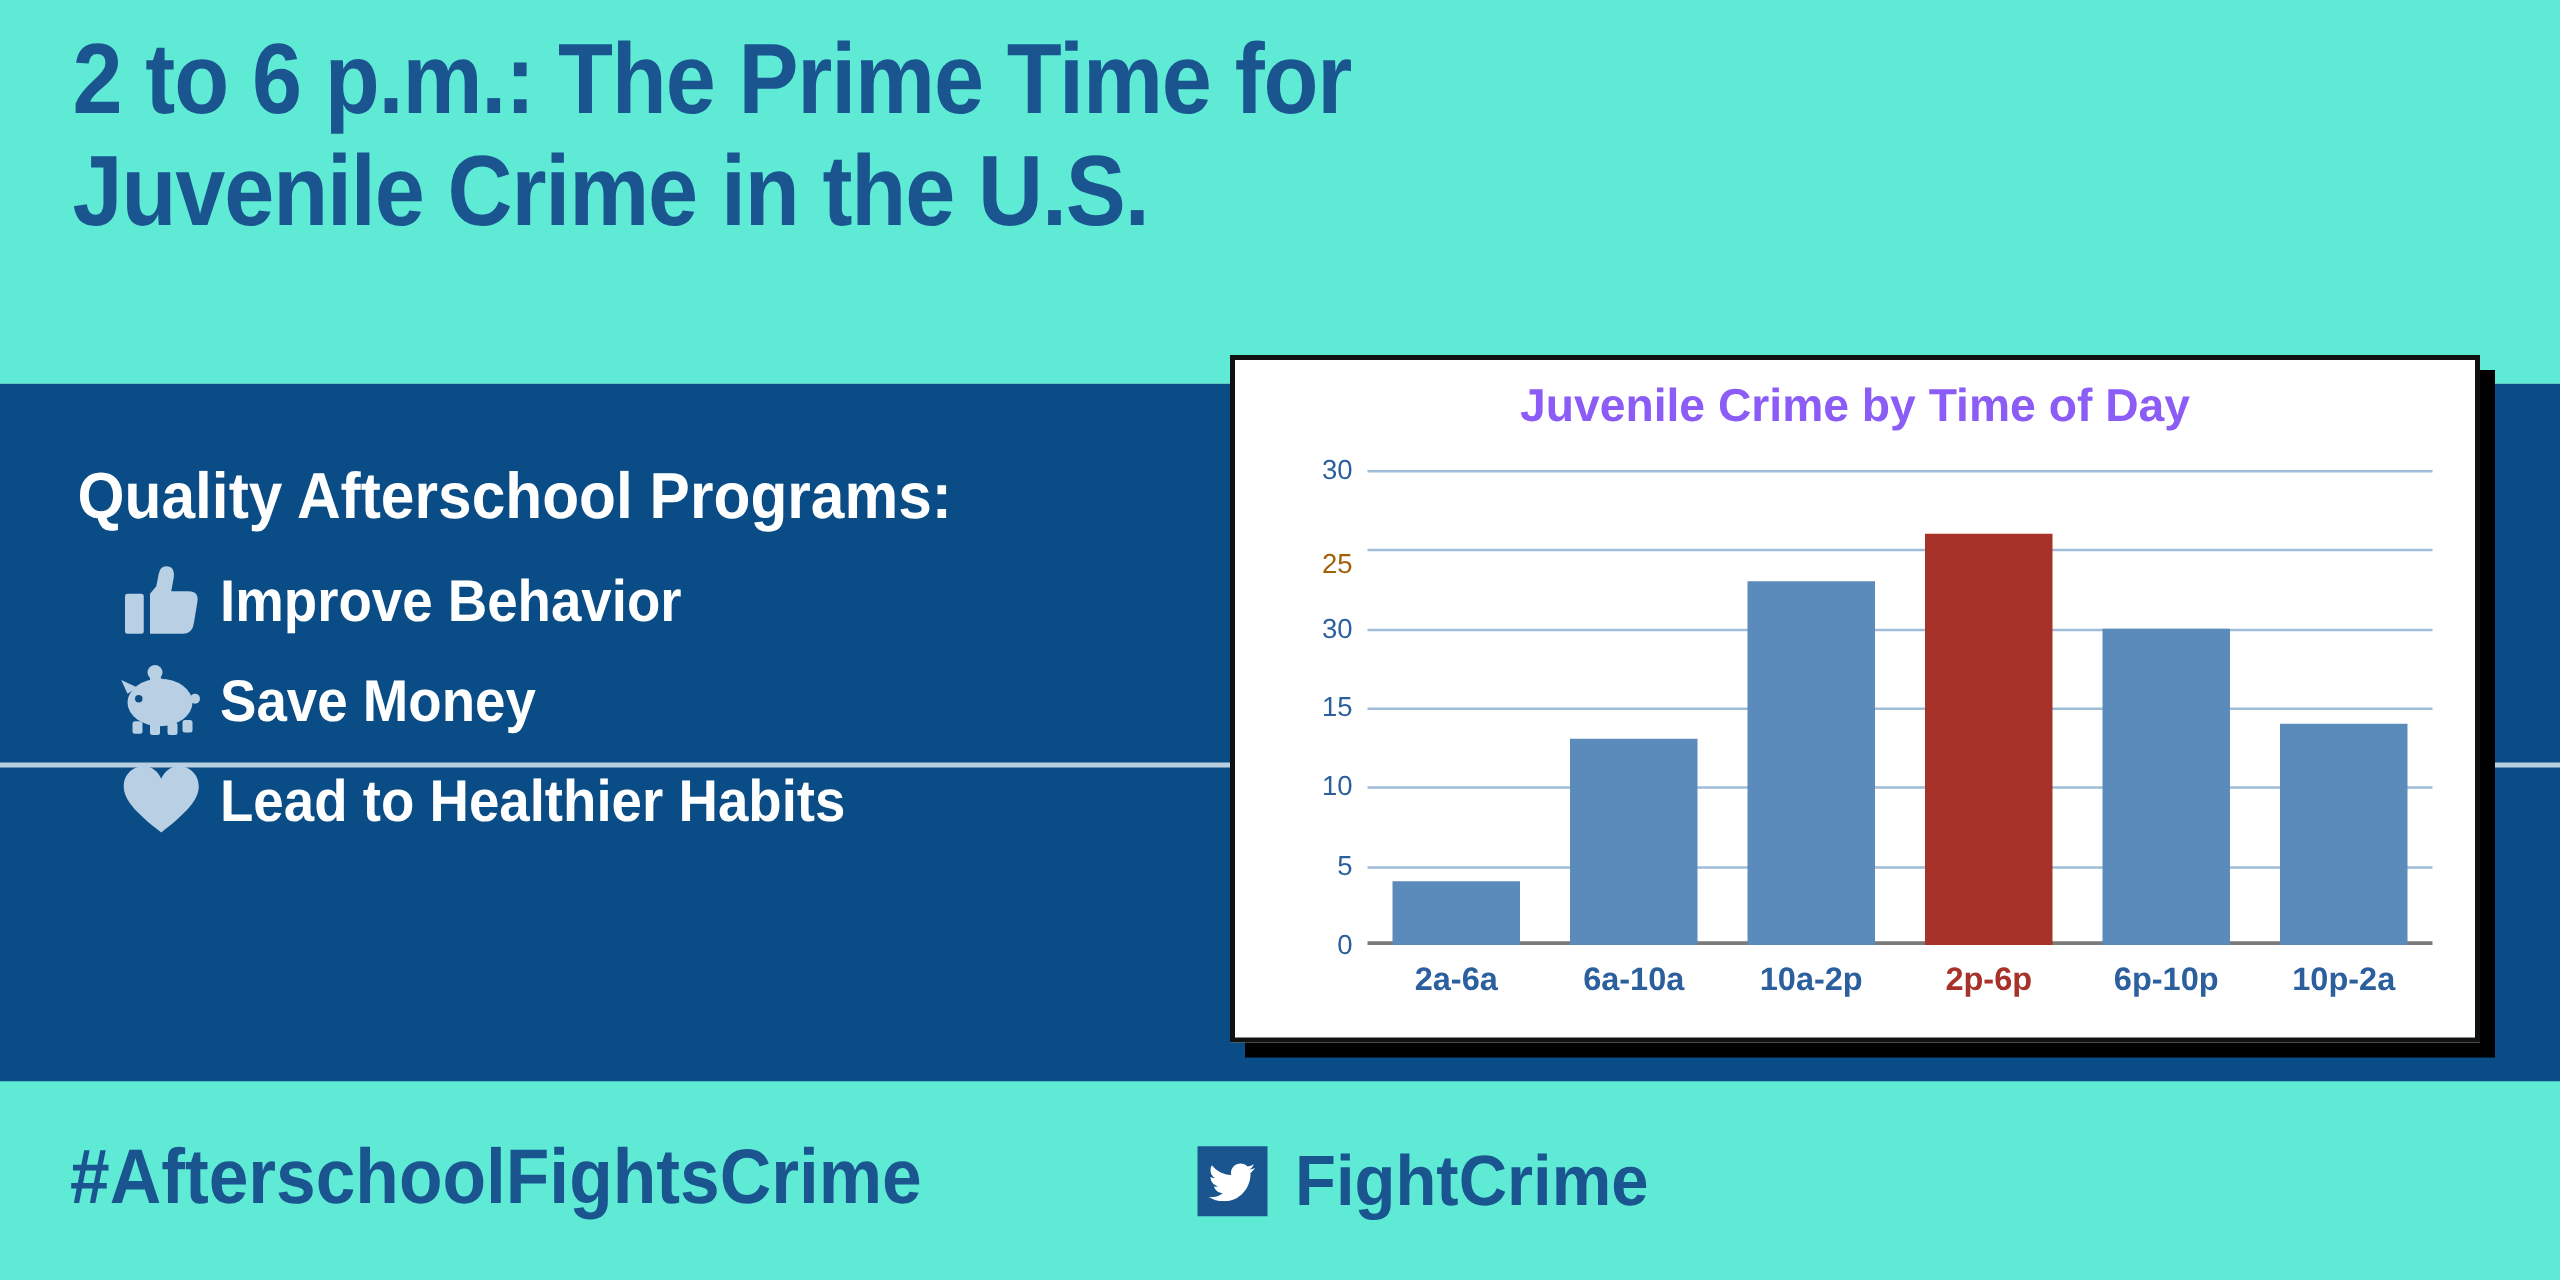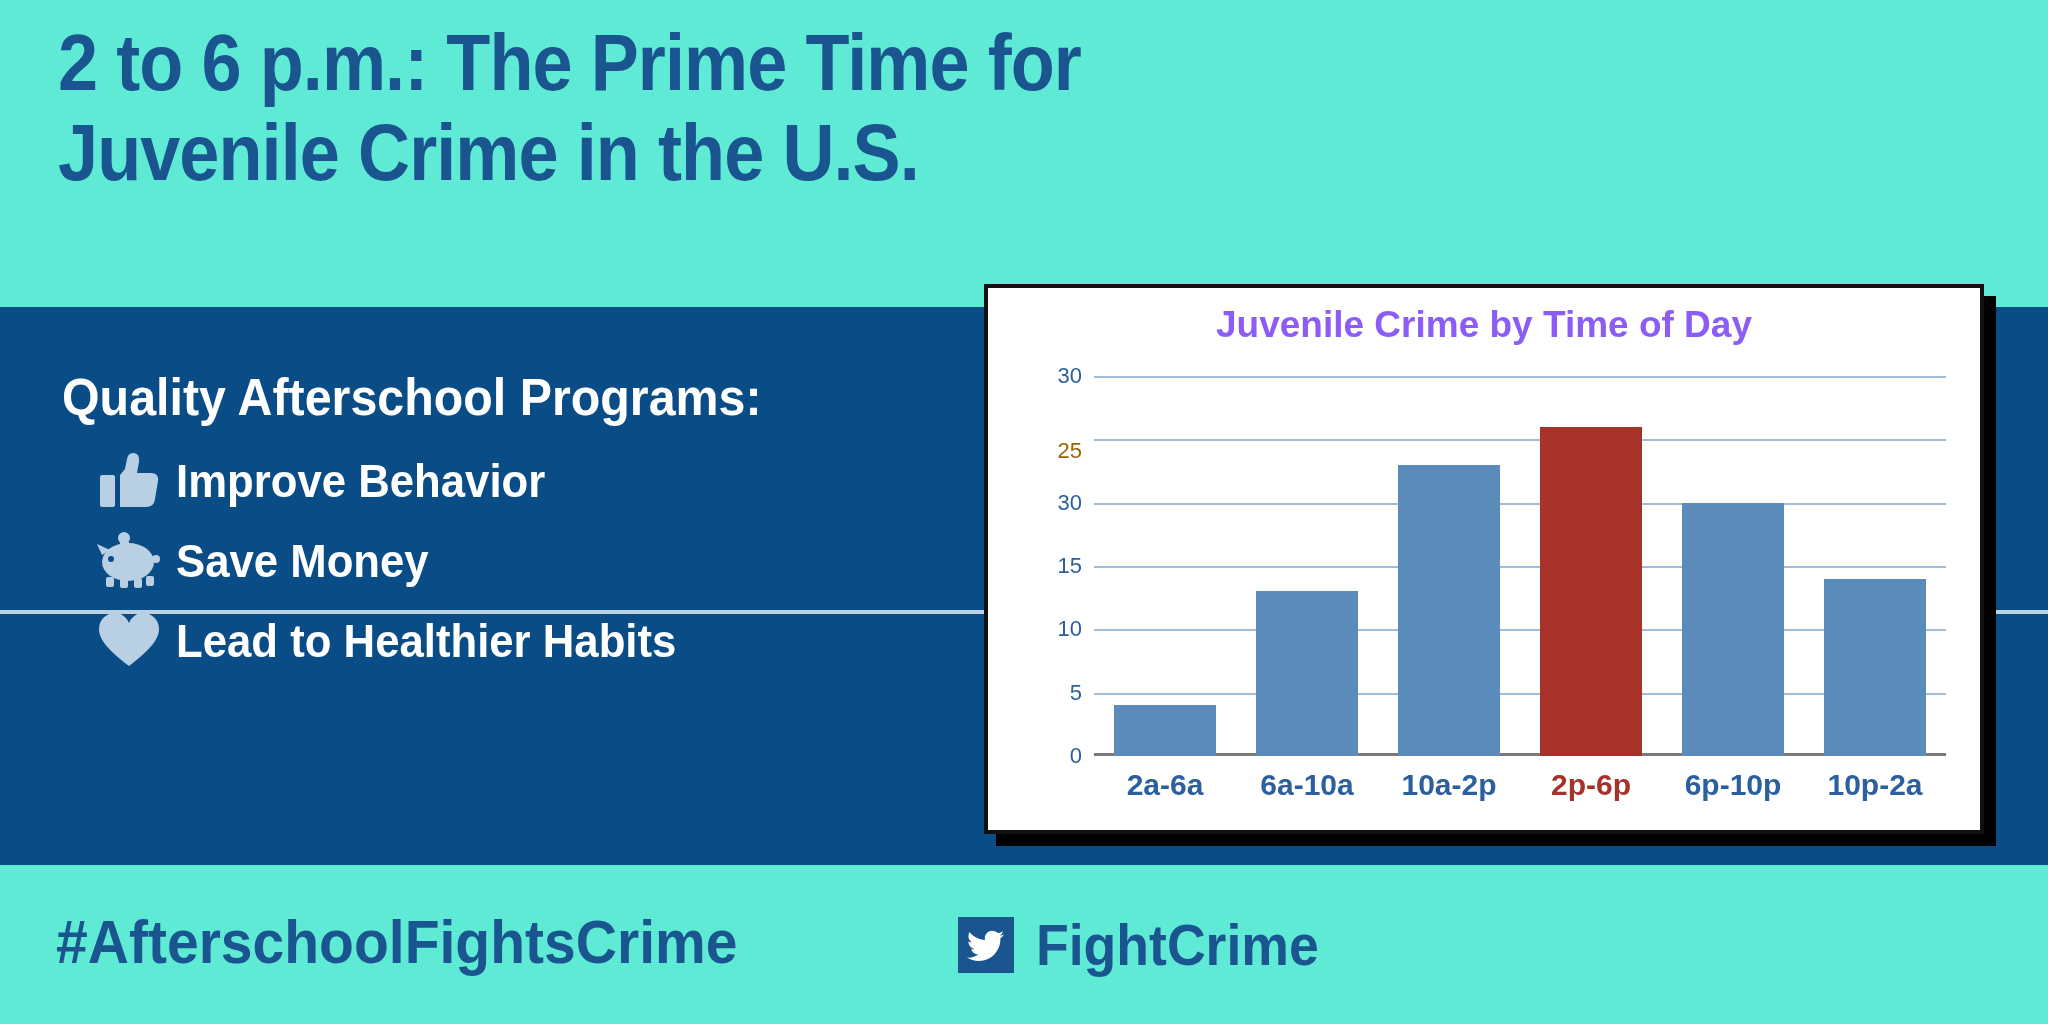--- a/index.html
+++ b/index.html
@@ -82,21 +82,21 @@
     display:flex;align-items:flex-end;justify-content:space-around;
   }
   .barwrap{width:120px;display:flex;justify-content:center;}
   .bar{width:102px;}
   .xlabels{
     position:absolute;left:106px;top:480px;width:852px;height:40px;
     display:flex;justify-content:space-around;
   }
   .xlabel{
     width:120px;text-align:center;
-    color:#2c5f9e;font-weight:bold;font-size:30px;white-space:nowrap;
+    color:#2c5f9e;font-weight:bold;font-size:26px;white-space:nowrap;
   }
   .xlabel.hl{color:#a6322a;text-align:center;}
 
   
   .footer{position:absolute;left:0;top:860px;width:2048px;height:164px;background:#5eead4;}
   .footer-rule{position:absolute;left:0;top:0;width:2048px;height:5px;background:#0a4c86;}
   .hashtag{
     position:absolute;left:56px;top:46px;
     color:#1a5590;font-weight:bold;font-size:62px;
     transform:scaleX(0.92);transform-origin:left top;white-space:nowrap;

